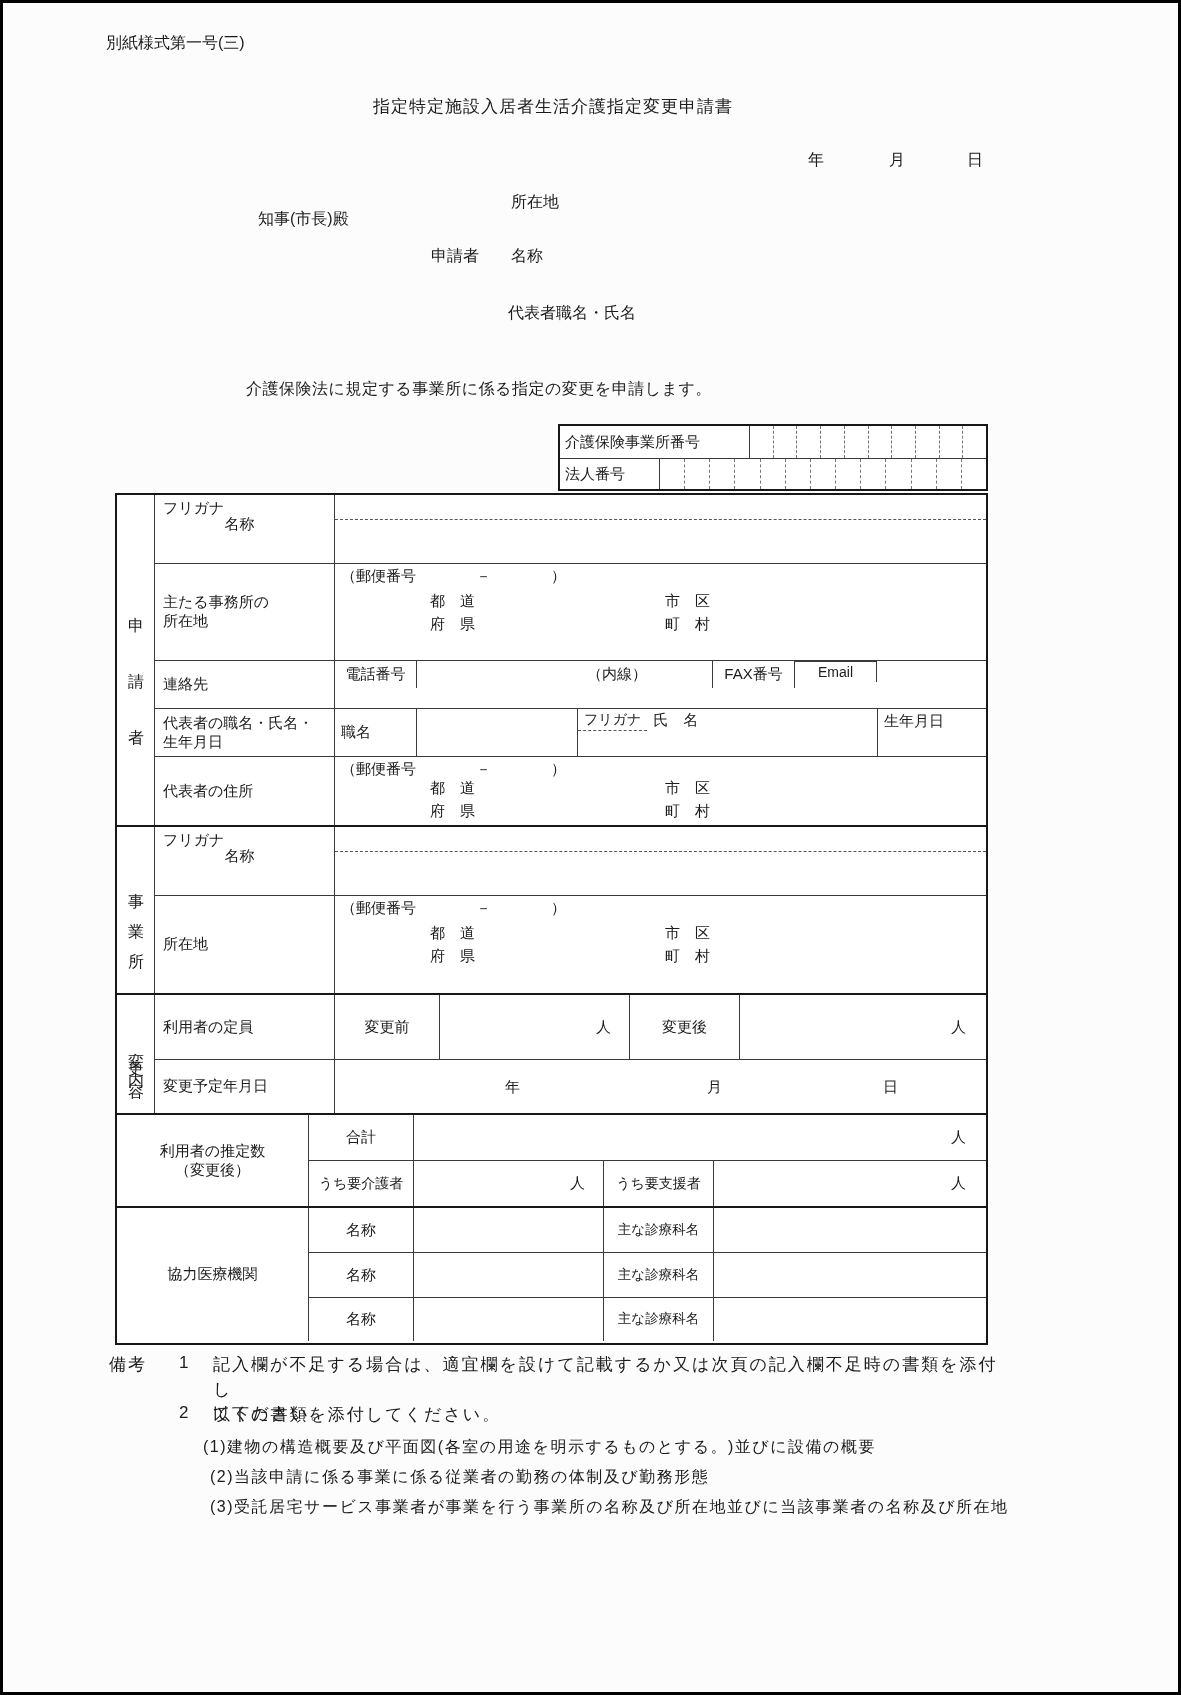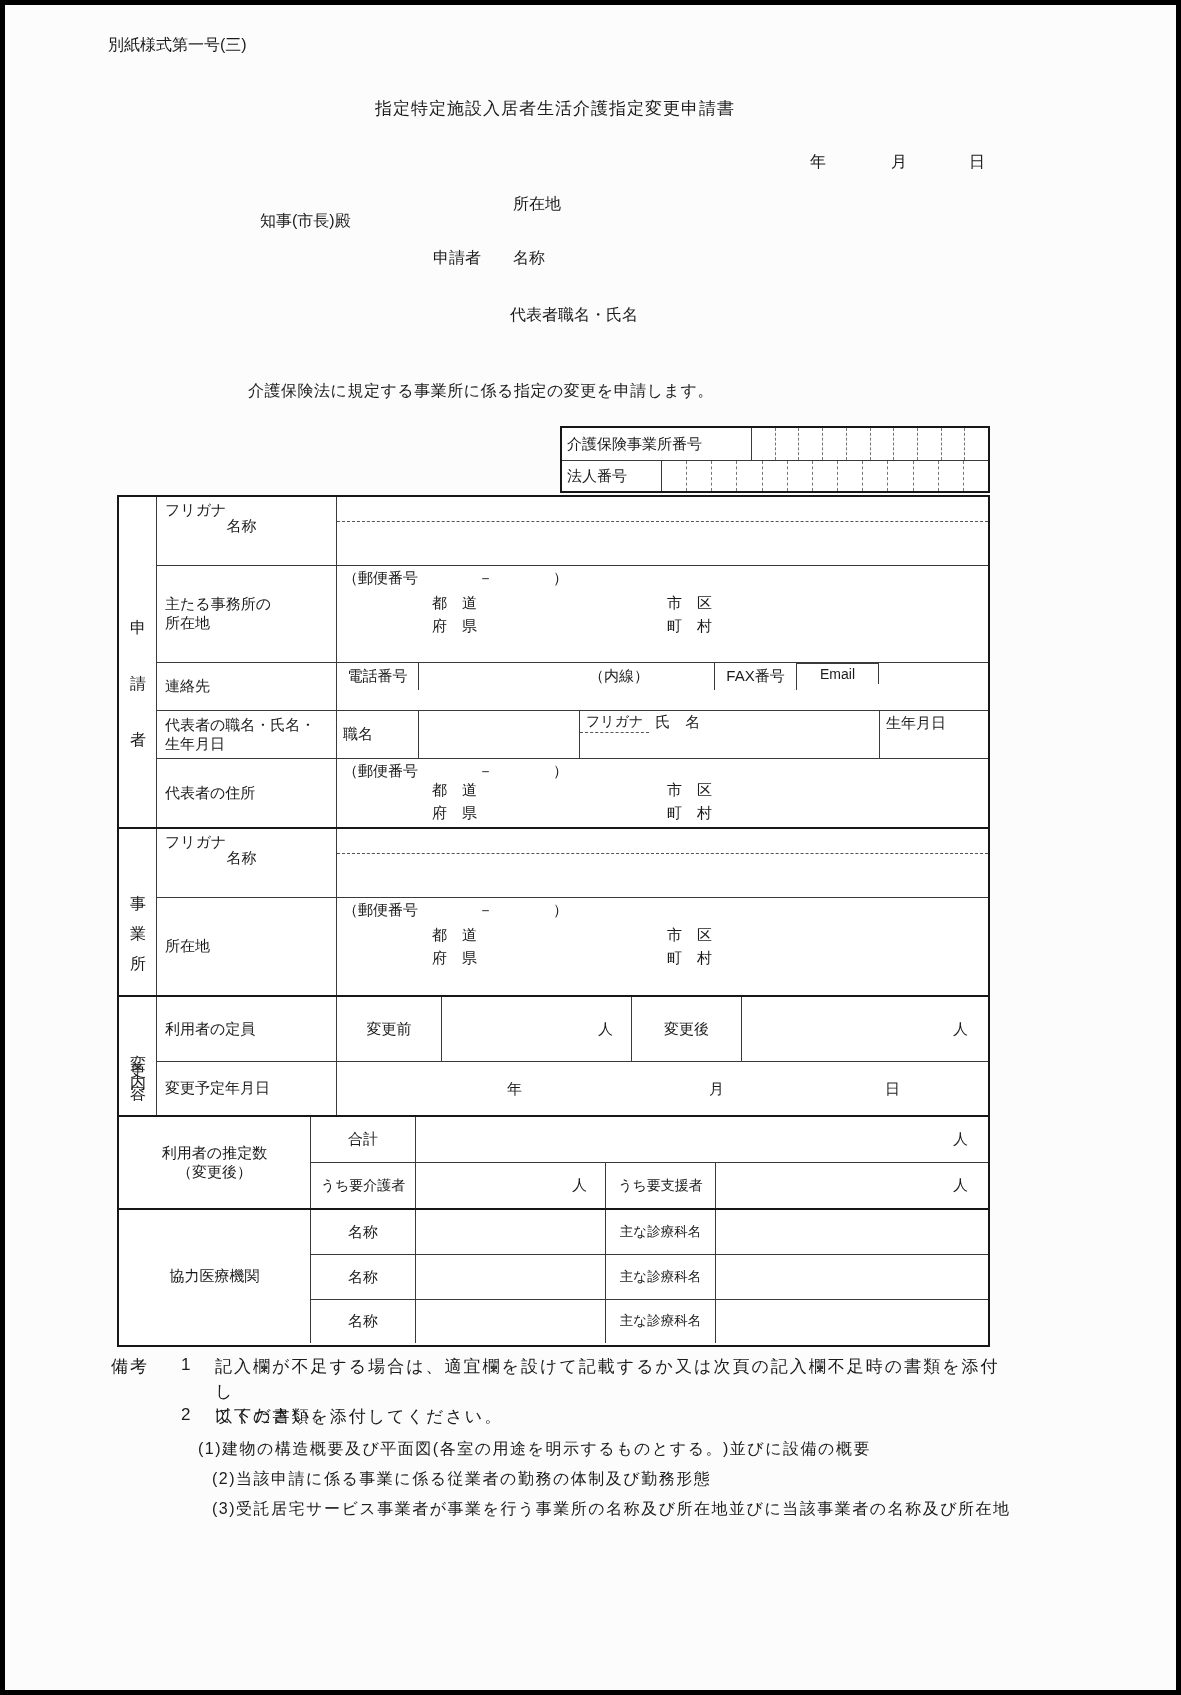--- a/index.html
+++ b/index.html
@@ -1,16 +1,16 @@
 <!DOCTYPE html>
 <html><head>
 <meta charset="utf-8">
 <style>
   html,body{margin:0;padding:0;background:#e9e9e9;font-family:"Liberation Sans","DejaVu Sans",sans-serif;color:#1b1b1b;}
-  .page{position:relative;width:1181px;height:1695px;margin:0 auto;background:#fcfcfc;border:5px solid #000000;box-sizing:border-box;overflow:hidden;}
+  .page{position:relative;width:1181px;height:1695px;margin:0 auto;background:#fcfcfc;border:3px solid #000000;box-sizing:border-box;overflow:hidden;}
   .abs{position:absolute;}
   .preline{white-space:pre-line;}
   .t15{font-size:15px;}
   .t16{font-size:16px;}
 
   
   .doc-title{position:absolute;left:0;top:92px;width:1100px;text-align:center;font-size:17px;letter-spacing:1px;}
 
   
   .numtable{position:absolute;left:555px;top:421px;width:430px;height:67px;border:2px solid #171717;box-sizing:border-box;display:flex;flex-direction:column;background:#fff;}
@@ -292,17 +292,17 @@
 
   </div>
 
   <span class="abs note" style="left:106px;top:1350px;">備考</span>
   <span class="abs note" style="left:176px;top:1350px;">1</span>
   <div class="abs note preline" style="left:210px;top:1350px;width:790px;line-height:1.45;">記入欄が不足する場合は、適宜欄を設けて記載するか又は次頁の記入欄不足時の書類を添付し
 てください。</div>
   <span class="abs note" style="left:176px;top:1400px;">2</span>
   <div class="abs note" style="left:210px;top:1400px;">以下の書類を添付してください。</div>
 
-  <div class="abs attach" style="left:193px;top:1434px;">(1)建物の構造概要及び平面図(各室の用途を明示するものとする。)並びに設備の概要</div>
+  <div class="abs attach" style="left:200px;top:1434px;">(1)建物の構造概要及び平面図(各室の用途を明示するものとする。)並びに設備の概要</div>
   <div class="abs attach" style="left:207px;top:1464px;">(2)当該申請に係る事業に係る従業者の勤務の体制及び勤務形態</div>
   <div class="abs attach" style="left:207px;top:1494px;">(3)受託居宅サービス事業者が事業を行う事業所の名称及び所在地並びに当該事業者の名称及び所在地</div>
 
 </div>
 
 </body></html>

